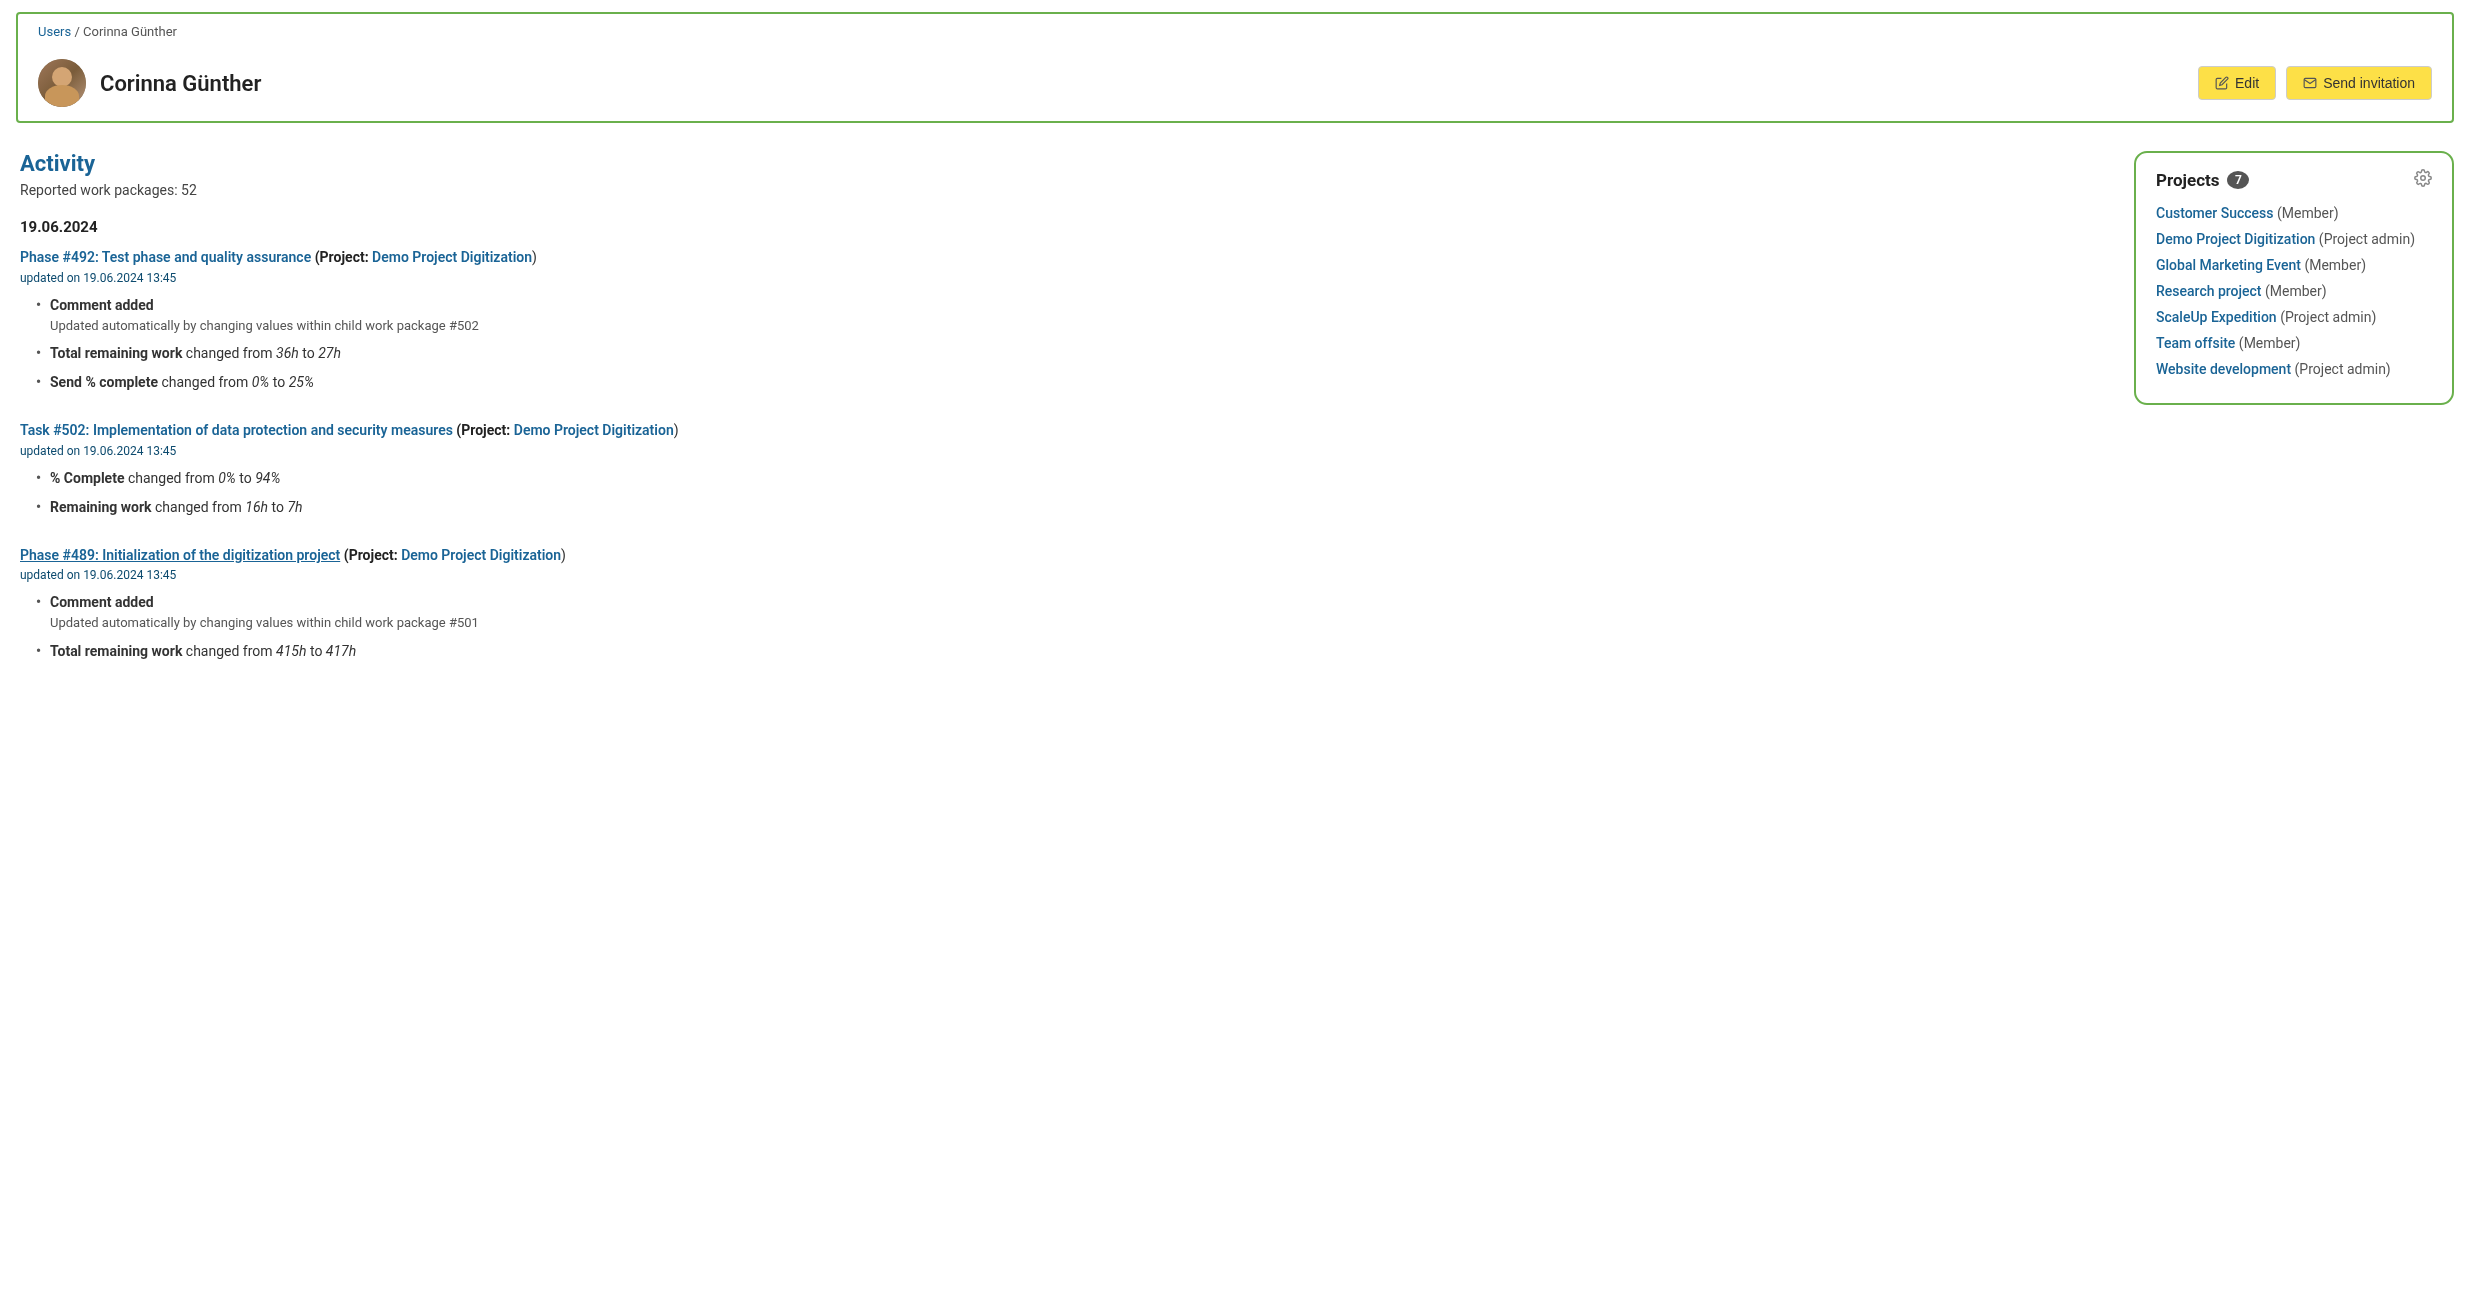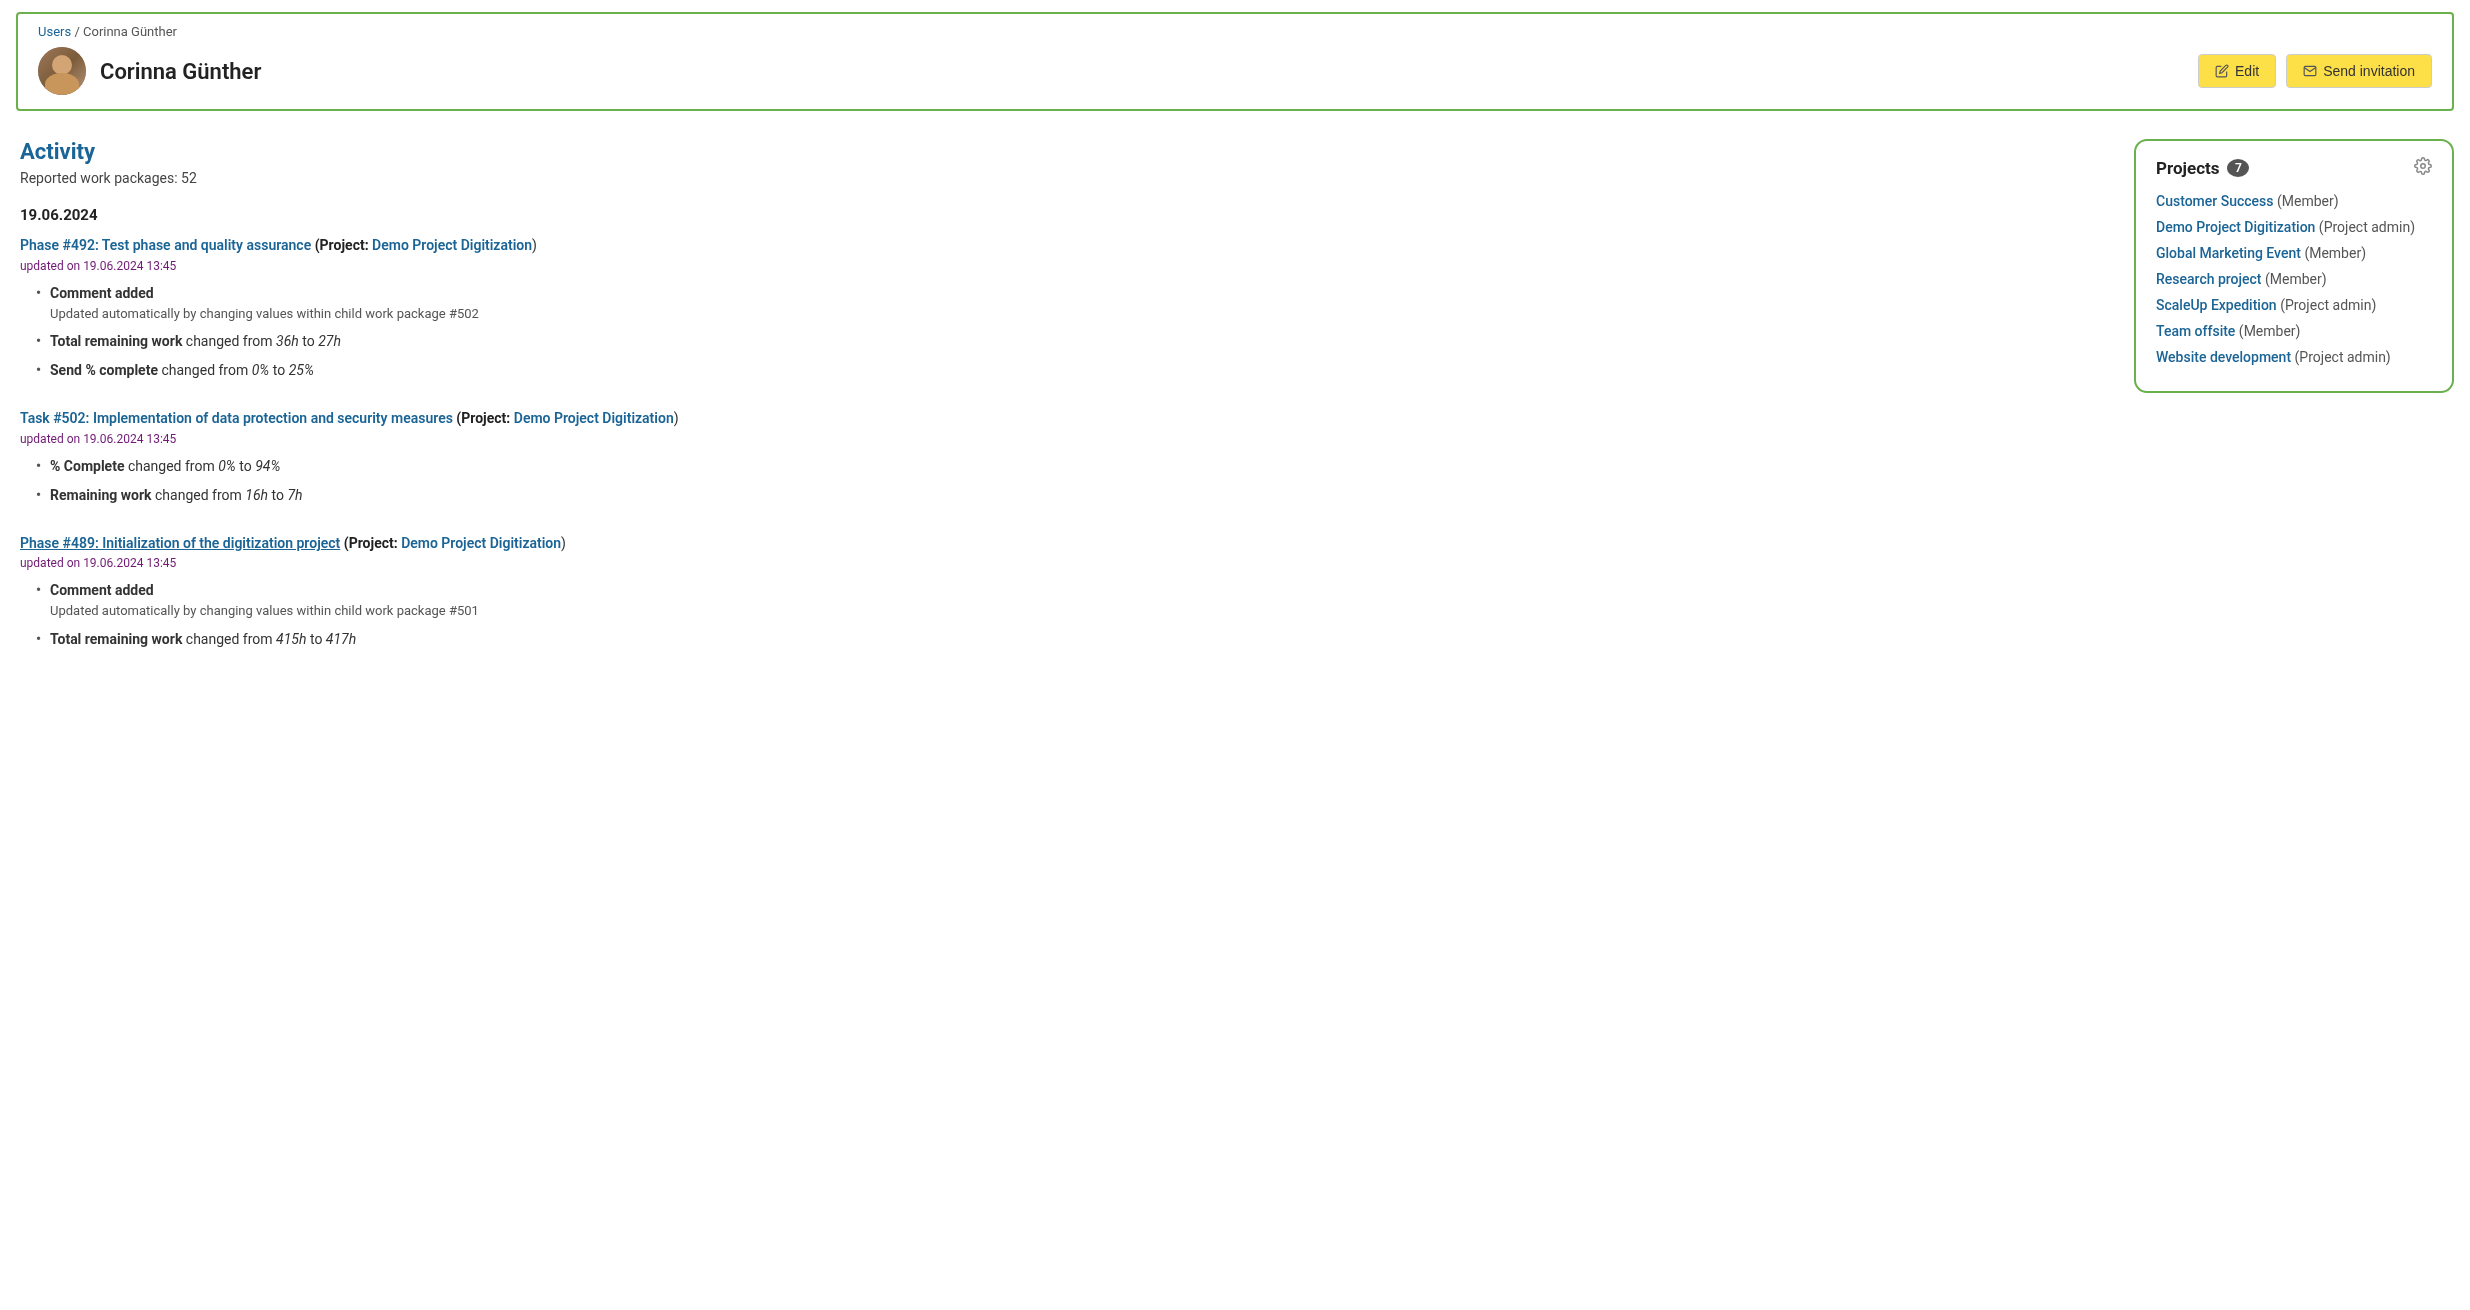--- a/index.html
+++ b/index.html
@@ -20,21 +20,21 @@
     .header-section {
       border: 2px solid #6ab04c;
       border-radius: 4px;
       margin: 12px 16px;
       padding: 10px 20px 14px;
     }
 
     .breadcrumb {
       font-size: 13px;
       color: #1a6496;
-      margin-bottom: 8px;
+      margin-bottom: 20px;
     }
 
     .breadcrumb a {
       color: #1a6496;
       text-decoration: none;
     }
 
     .breadcrumb span {
       color: #555;
     }
@@ -181,21 +181,21 @@
       text-align: right;
     }
 
     .activity-item-title .project-link {
       color: #1a6496;
       font-weight: 600;
     }
 
     .updated-on {
       font-size: 12px;
-      color: #701a75;
+      color: #0c4a6e;
       margin-bottom: 10px;
     }
 
     .changes-list {
       list-style: none;
       padding-left: 16px;
     }
 
     .changes-list li {
       position: relative;

